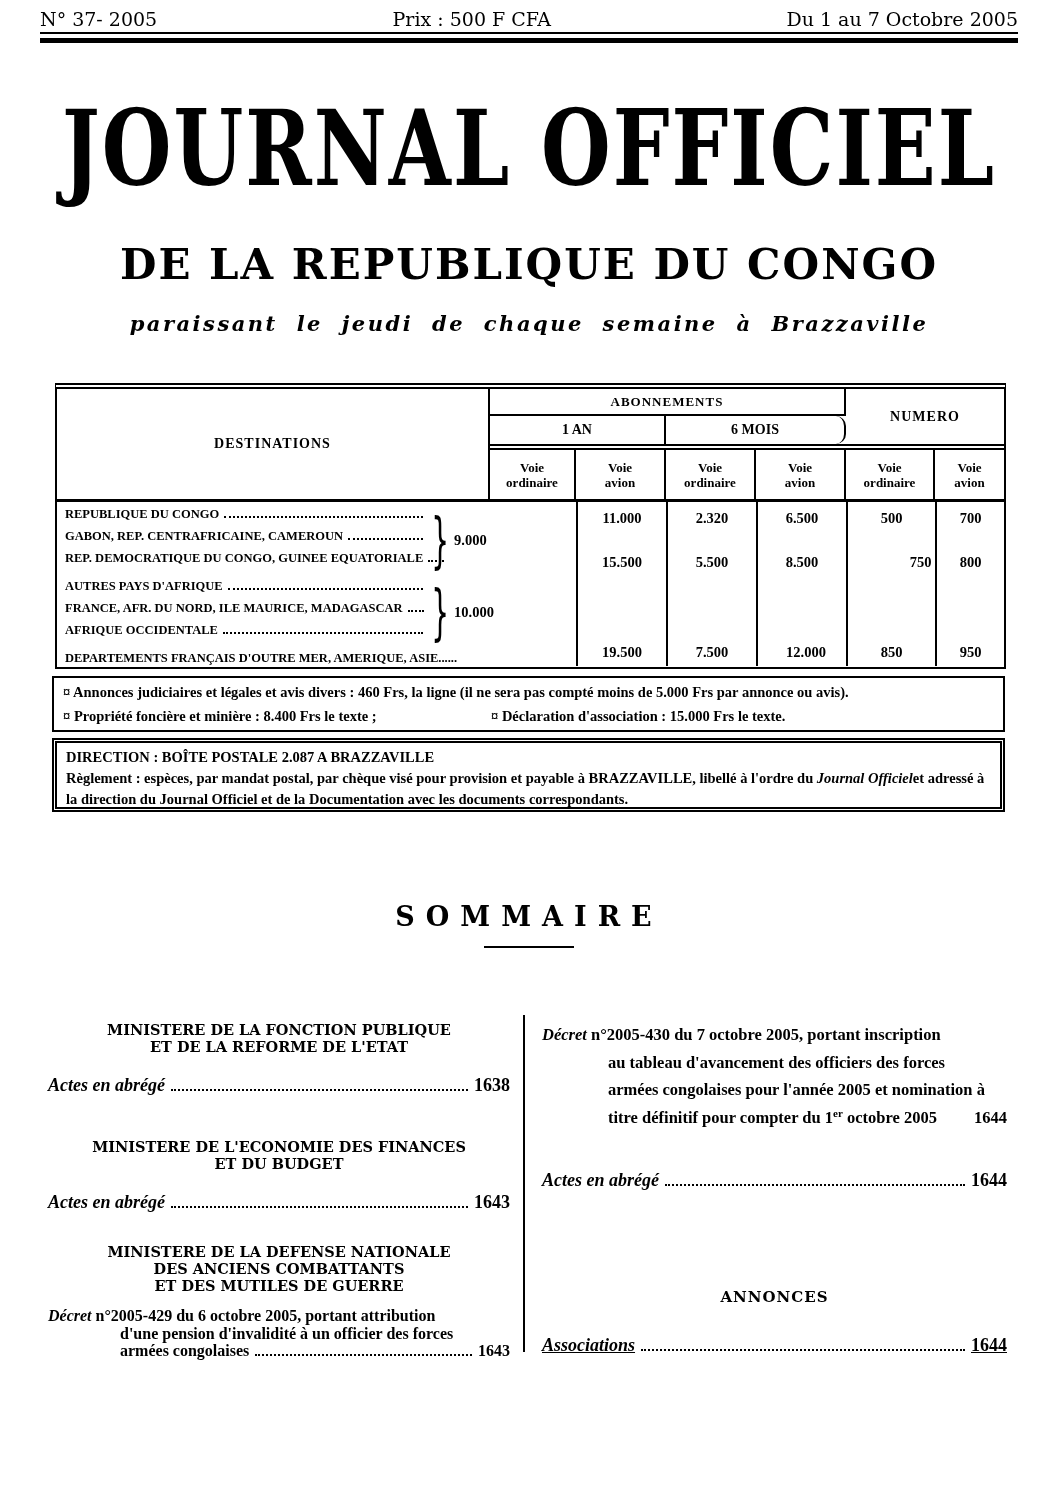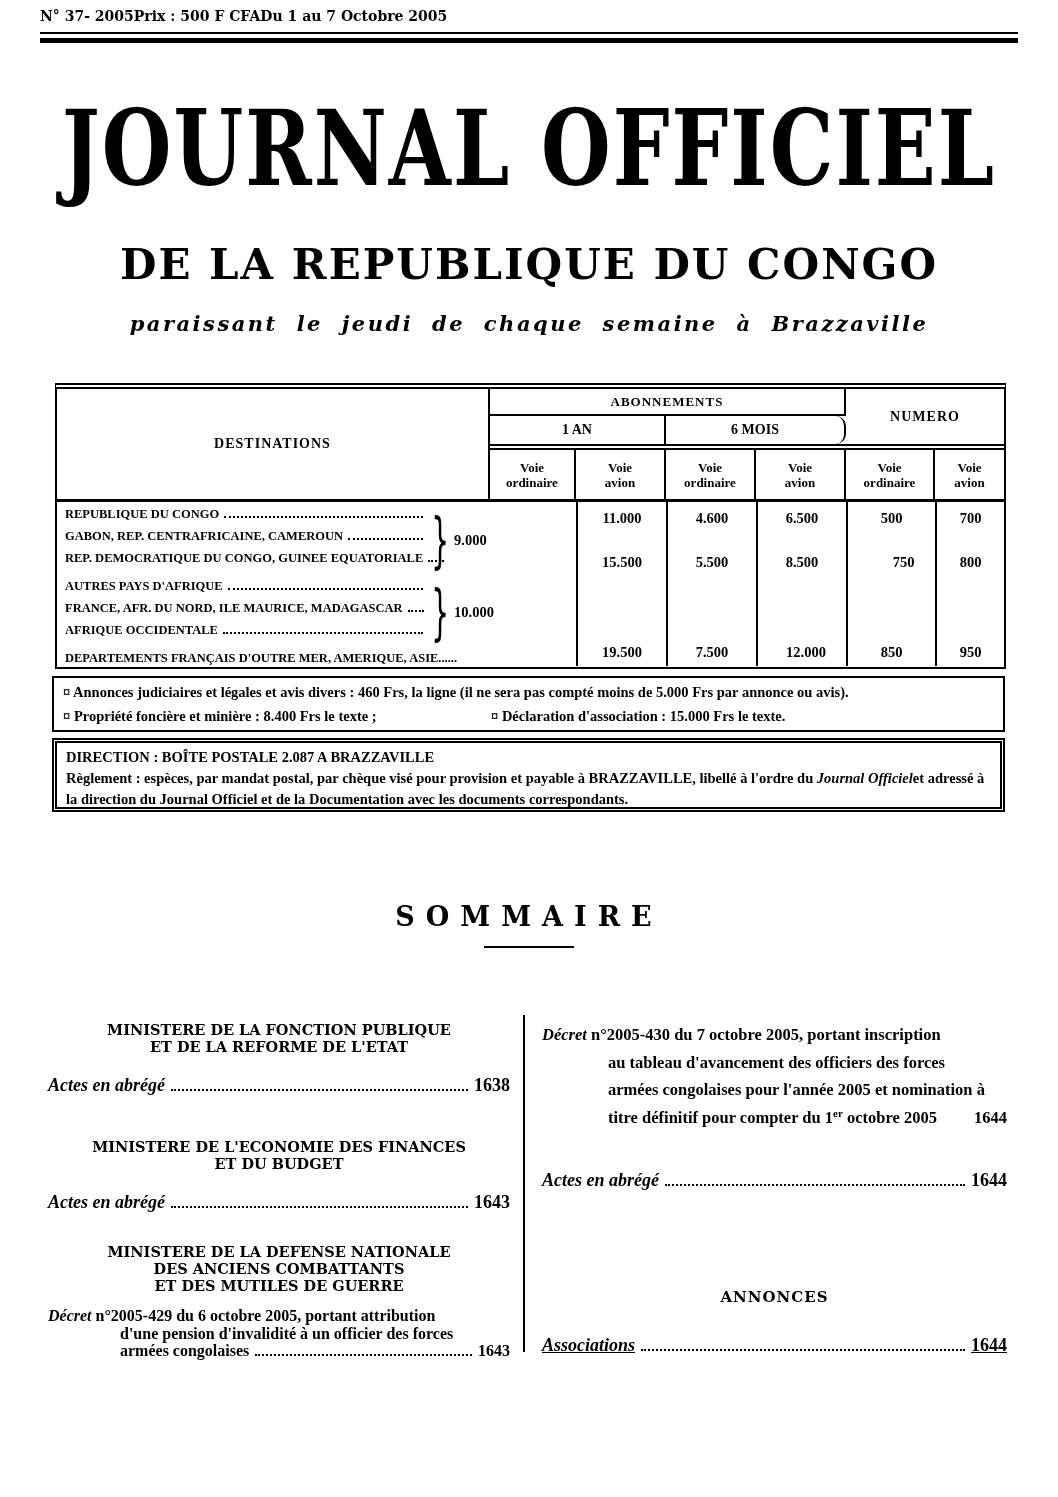--- a/index.html
+++ b/index.html
@@ -1,21 +1,21 @@
 <!DOCTYPE html>
 <html><head>
 <meta charset="utf-8">
 <style>
   html,body{margin:0;padding:0;}
   body{width:1058px;height:1497px;background:#fff;color:#000;
        font-family:"Liberation Serif",serif;position:relative;overflow:hidden;}
 
   
   .topbar{position:absolute;left:40px;top:8px;width:978px;display:flex;
-          justify-content:flex-start;font-weight:bold;font-size:14px;
+          justify-content:space-between;font-weight:normal;font-size:19px;
           font-family:"DejaVu Serif",serif;}
   .rule-thin{position:absolute;left:40px;top:32px;width:978px;height:2px;background:#000;}
   .rule-thick{position:absolute;left:40px;top:38px;width:978px;height:5px;background:#000;}
 
   
   .mast-title{position:absolute;left:0;top:86px;width:100%;text-align:center;
               font-family:"DejaVu Serif",serif;font-weight:bold;font-size:80px;
               letter-spacing:2px;transform:scaleY(1.32);transform-origin:50% 0;white-space:nowrap;}
   .mast-sub{position:absolute;left:0;top:240px;width:100%;text-align:center;
             font-family:"DejaVu Serif",serif;font-weight:bold;font-size:42px;letter-spacing:2px;white-space:nowrap;}
@@ -207,29 +207,29 @@
       <div class="group g3">
         <div class="glines">
           <div class="gline">
             <span>DEPARTEMENTS FRANÇAIS D'OUTRE MER, AMERIQUE, ASIE......</span>
           </div>
         </div>
       </div>
     </div>
 
     <span class="num" style="left:521px;top:8px;width:88px">11.000</span>
-    <span class="num" style="left:611px;top:8px;width:88px">4.600</span>
+    <span class="num" style="left:611px;top:8px;width:88px">2.320</span>
     <span class="num" style="left:701px;top:8px;width:88px">6.500</span>
     <span class="num" style="left:791px;top:8px;width:87px">500</span>
     <span class="num" style="left:880px;top:8px;width:67px">700</span>
 
     <span class="num" style="left:521px;top:52px;width:88px">15.500</span>
     <span class="num" style="left:611px;top:52px;width:88px">5.500</span>
     <span class="num" style="left:701px;top:52px;width:88px">8.500</span>
-    <span class="num" style="left:791px;top:52px;width:111px">750</span>
+    <span class="num" style="left:808px;top:52px;width:111px">750</span>
     <span class="num" style="left:880px;top:52px;width:67px">800</span>
 
     <span class="num" style="left:521px;top:142px;width:88px">19.500</span>
     <span class="num" style="left:611px;top:142px;width:88px">7.500</span>
     <span class="num" style="left:701px;top:142px;width:96px">12.000</span>
     <span class="num" style="left:791px;top:142px;width:87px">850</span>
     <span class="num" style="left:880px;top:142px;width:67px">950</span>
   </div>
 </div>
 

